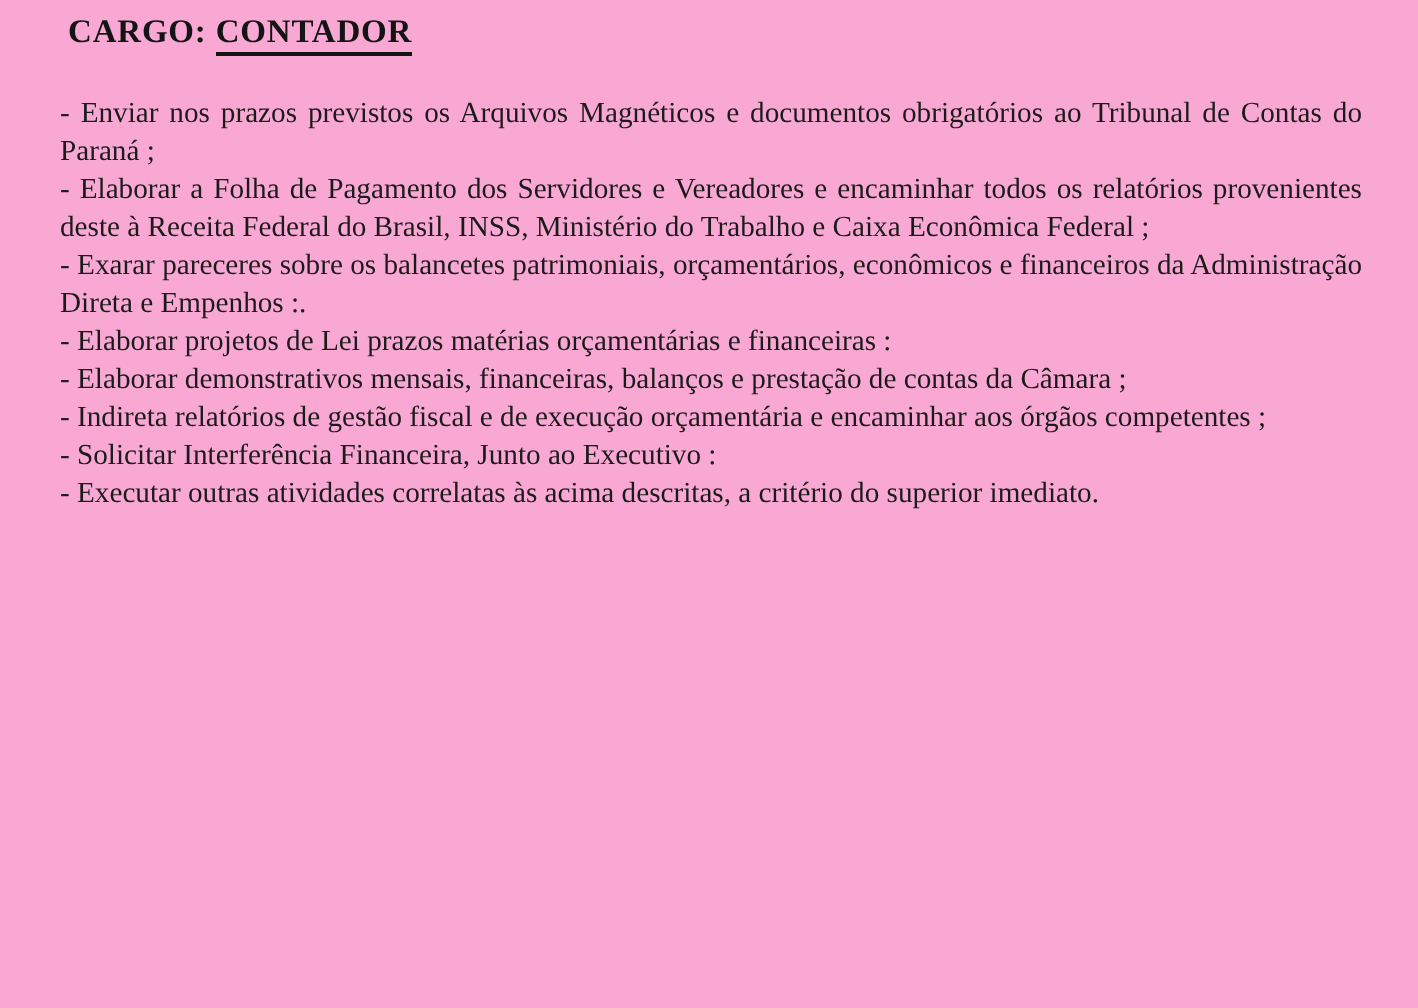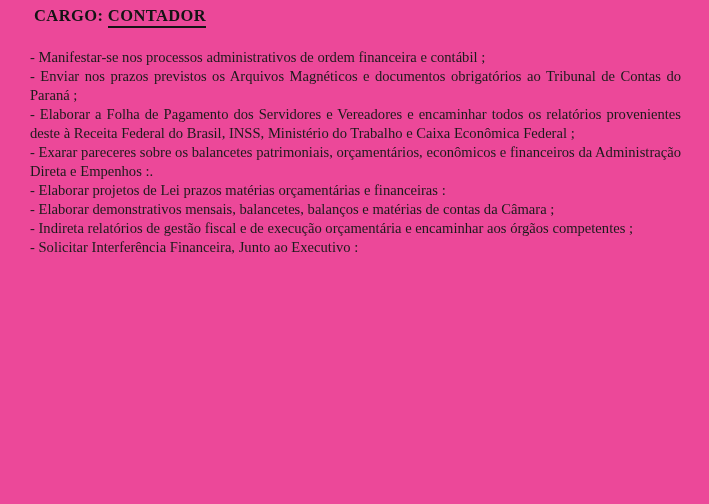--- a/index.html
+++ b/index.html
@@ -4,21 +4,21 @@
 <style>
   html, body {
     margin: 0;
     padding: 0;
     background: #ffffff;
   }
   .page {
     position: relative;
     width: 709px;
     height: 504px;
-    background: #ec4899;
+    background: #f9a8d4;
     overflow: hidden;
     font-family: "Liberation Serif", "DejaVu Serif", serif;
     color: #1b1b1b;
     box-sizing: border-box;
     padding: 6px 28px 0 30px;
   }
   .doc-title {
     margin: 0 0 22px 4px;
     font-size: 16.5px;
     font-weight: bold;
@@ -37,22 +37,22 @@
     color: #1b1b1b;
   }
 </style>
 </head>
 <body>
 
 <div class="page">
   <h1 class="doc-title"><span>CARGO:</span> <span class="title-underlined">CONTADOR</span></h1>
 
   <div class="duties">
-    <p>- Manifestar-se nos processos administrativos de ordem financeira e contábil ;</p>
     <p>- Enviar nos prazos previstos os Arquivos Magnéticos e documentos obrigatórios ao Tribunal de Contas do Paraná ;</p>
     <p>- Elaborar a Folha de Pagamento dos Servidores e Vereadores e encaminhar todos os relatórios provenientes deste à Receita Federal do Brasil, INSS, Ministério do Trabalho e Caixa Econômica Federal ;</p>
     <p>- Exarar pareceres sobre os balancetes patrimoniais, orçamentários, econômicos e financeiros da Administração Direta e Empenhos :.</p>
     <p>- Elaborar projetos de Lei prazos matérias orçamentárias e financeiras :</p>
-    <p>- Elaborar demonstrativos mensais, balancetes, balanços e matérias de contas da Câmara ;</p>
+    <p>- Elaborar demonstrativos mensais, financeiras, balanços e prestação de contas da Câmara ;</p>
     <p>- Indireta relatórios de gestão fiscal e de execução orçamentária e encaminhar aos órgãos competentes ;</p>
     <p>- Solicitar Interferência Financeira, Junto ao Executivo :</p>
+    <p>- Executar outras atividades correlatas às acima descritas, a critério do superior imediato.</p>
   </div>
 </div>
 
 </body></html>

